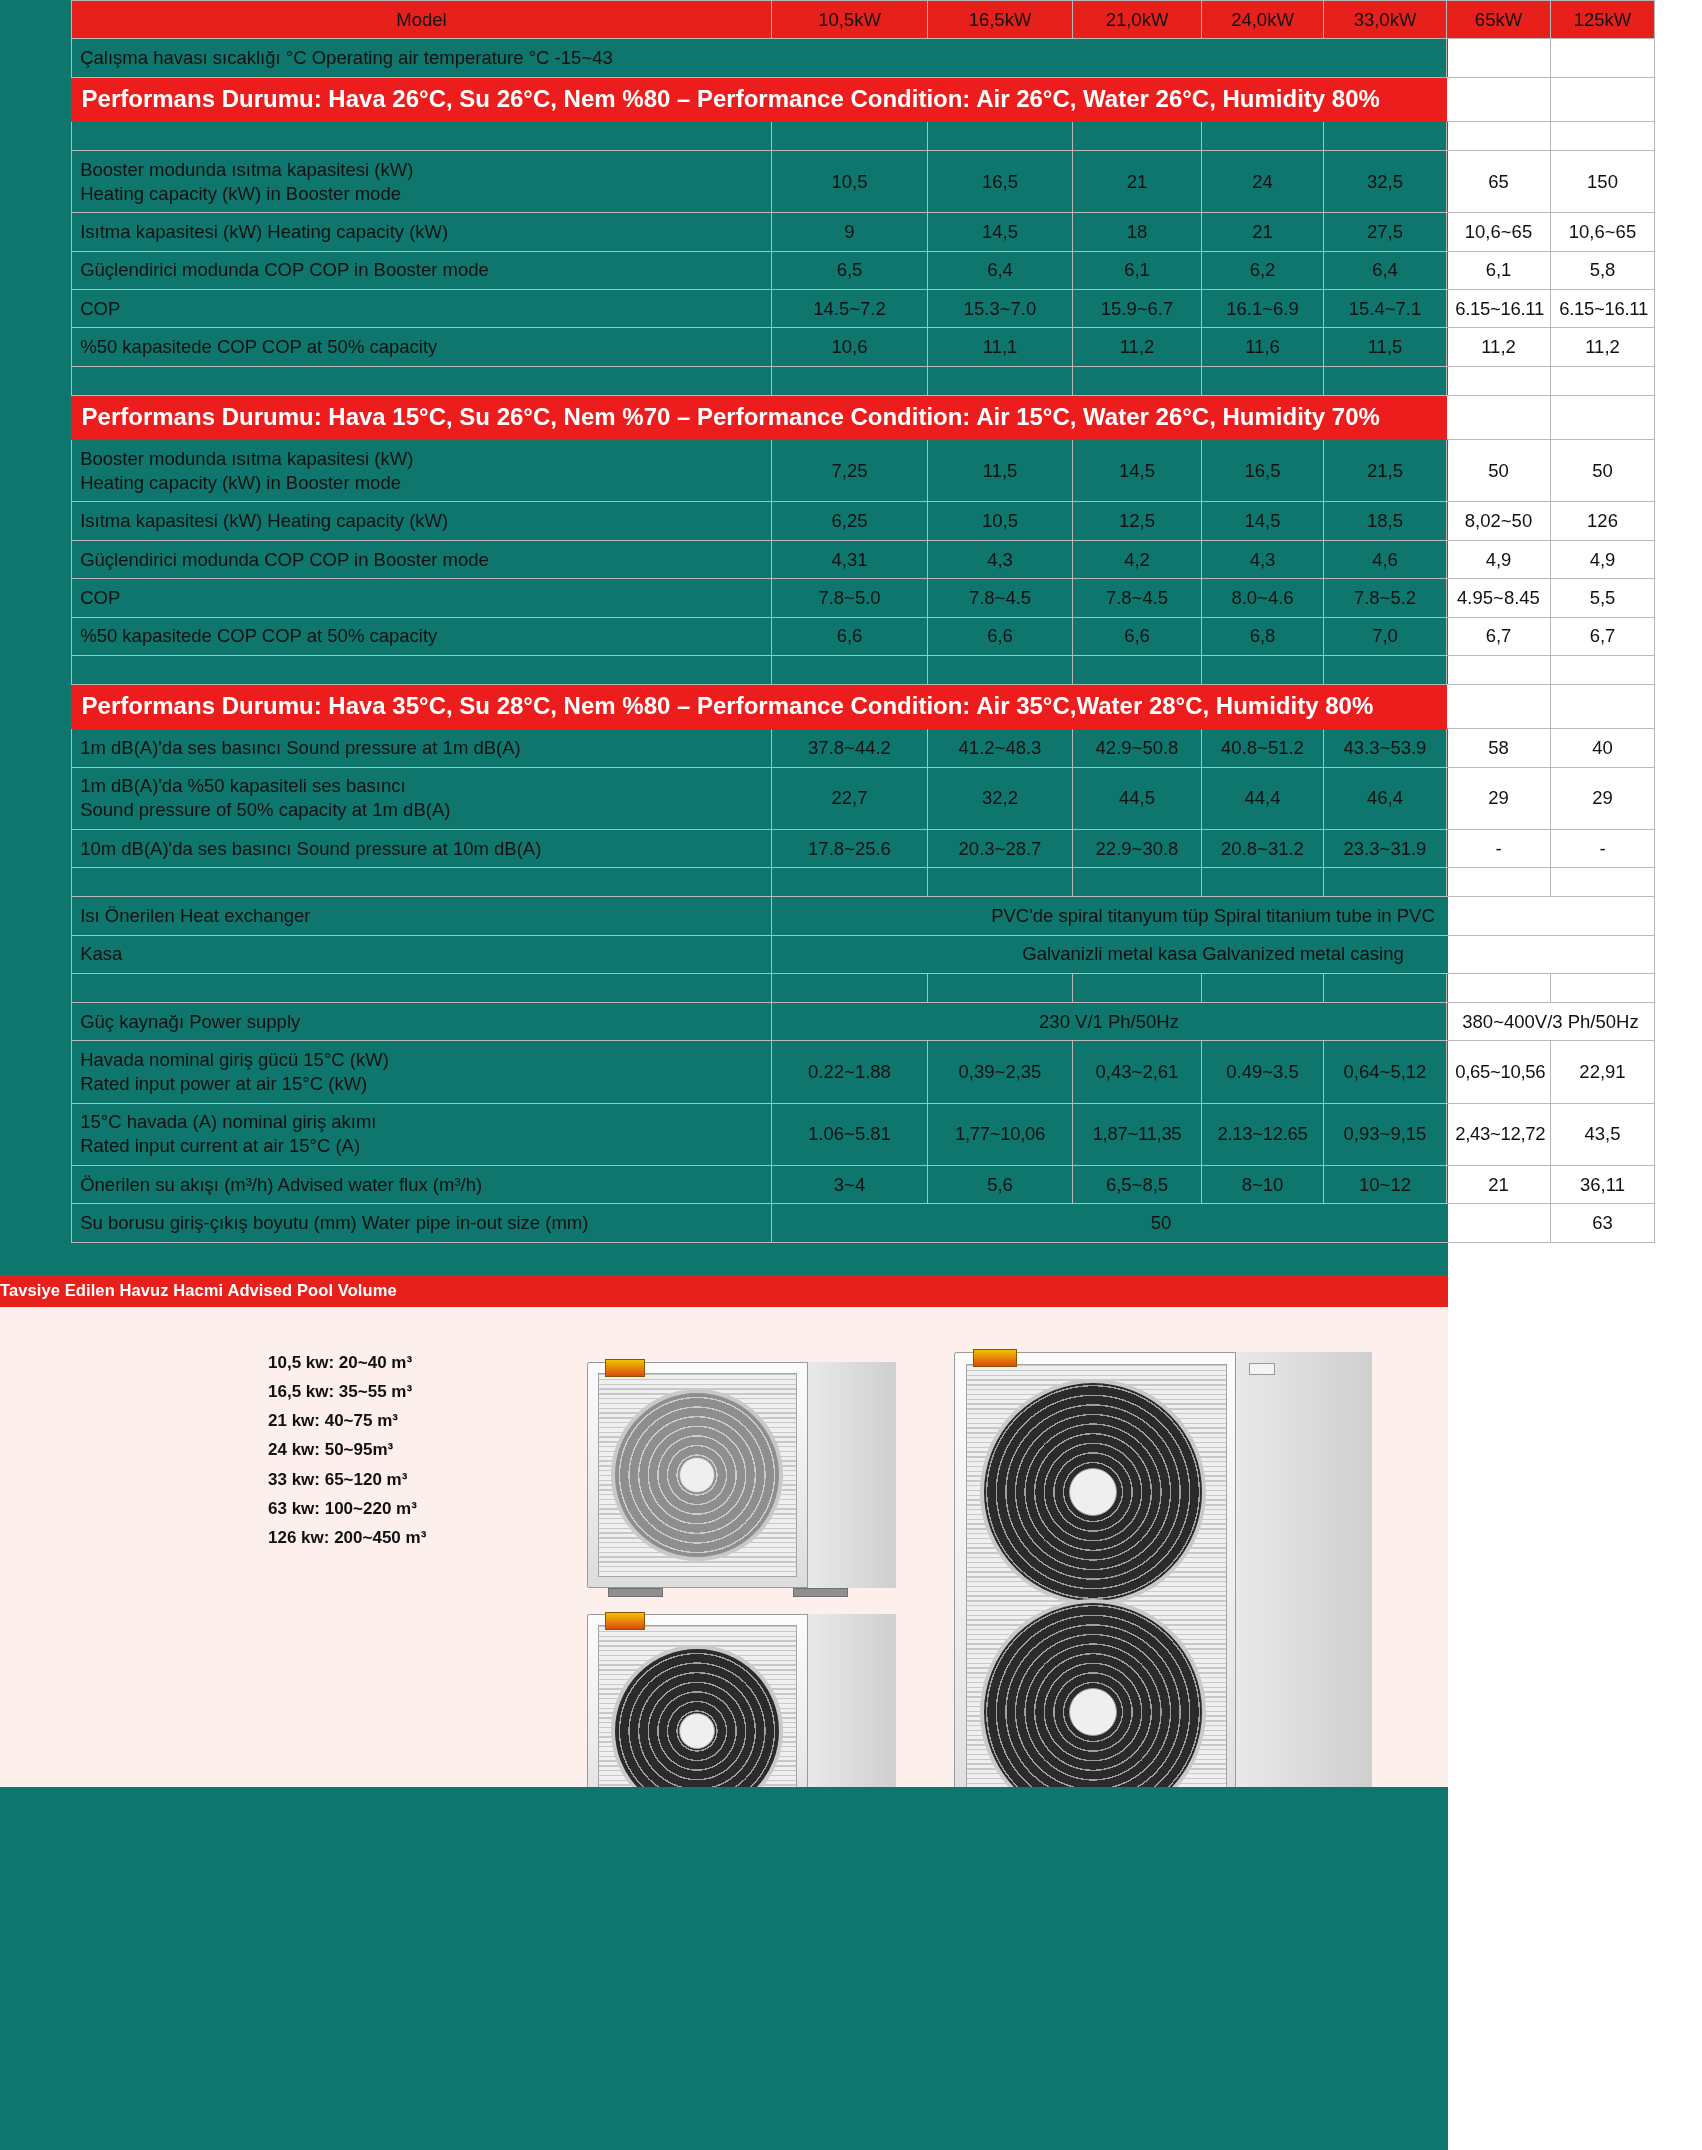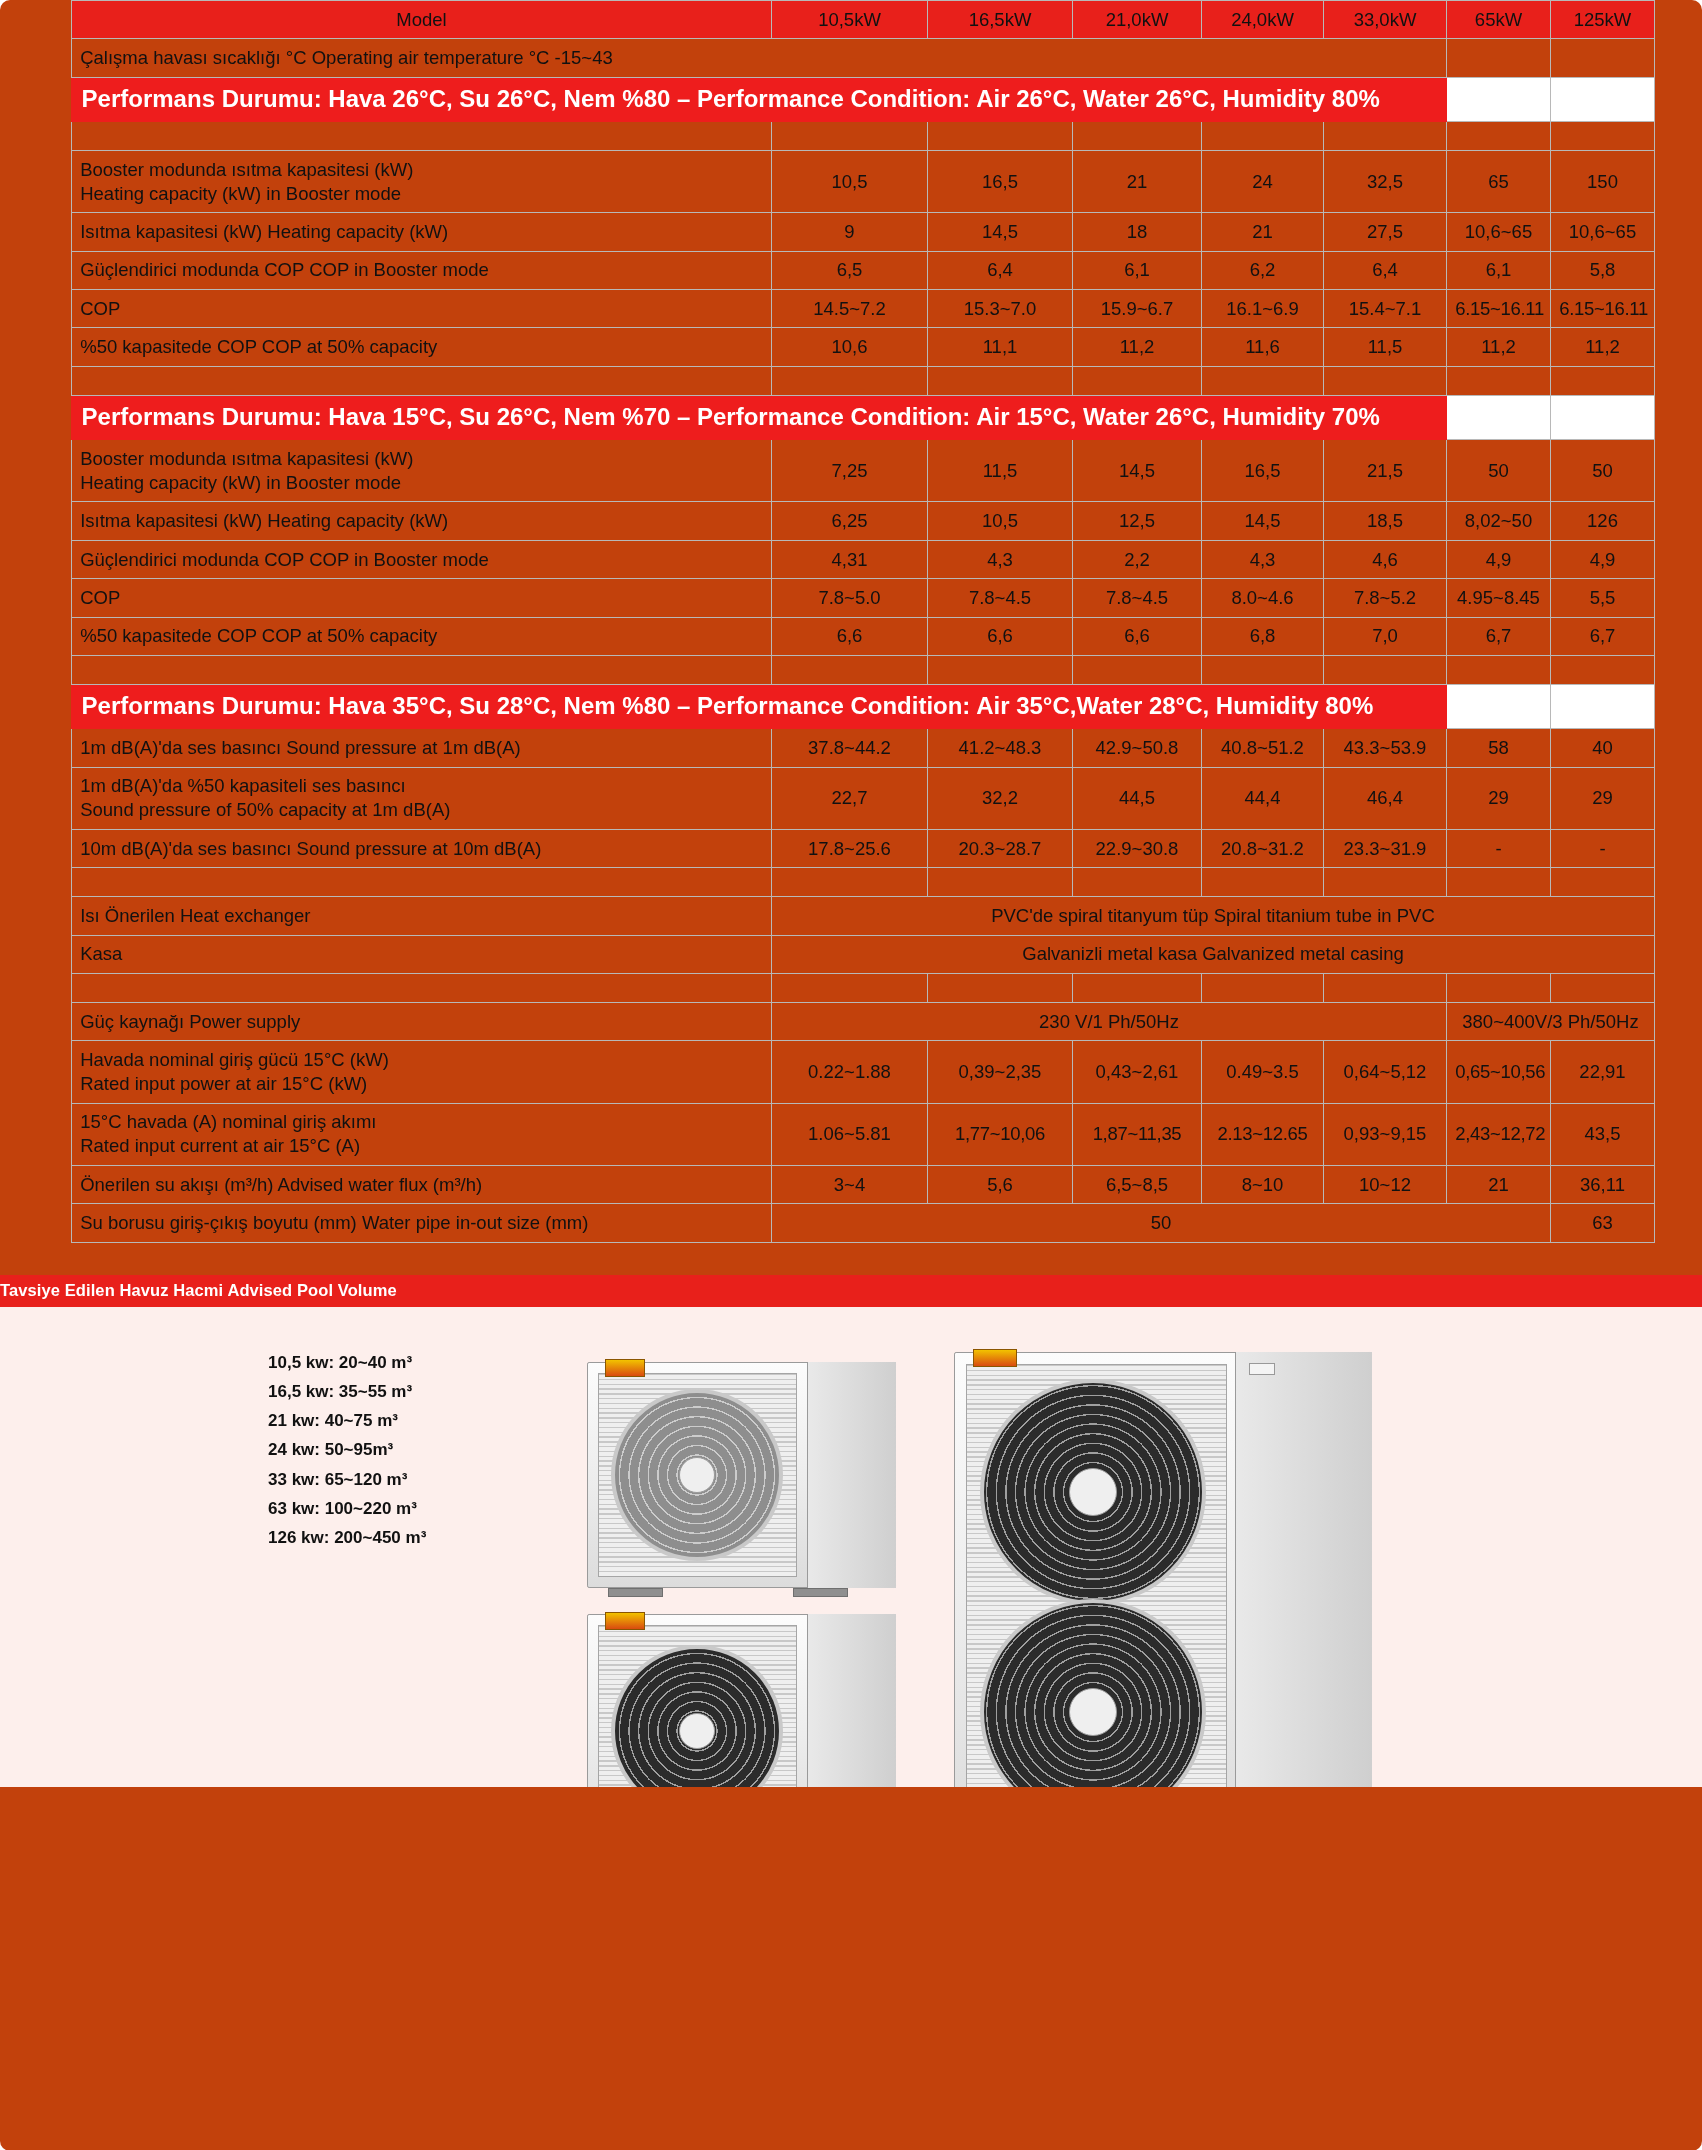--- a/index.html
+++ b/index.html
@@ -2,25 +2,24 @@
 <html style="font-size:11px"><head>
 <meta charset="utf-8">
 <style>
   * { box-sizing: border-box; }
   html, body {
     margin: 0; padding: 0;
     background: #ffffff;
     font-family: "Liberation Sans", sans-serif;
   }
   .page {
-    width: 1702px;
+    width: 1448px;
     min-height: 2151px;
     position: relative;
-    background: #c2410c;
-    border-radius: 10px;
+    background: #0f766e;
   }
   
   .spec-wrap {
     padding: 0 0 0 0;
   }
   table.spec {
     border-collapse: collapse;
     width: 1544px;
     margin-left: 71px;
     margin-top: 0px;
@@ -305,21 +304,21 @@
             <td class="c-val">12,5</td>
             <td class="c-val">14,5</td>
             <td class="c-val">18,5</td>
             <td class="c-val">8,02~50</td>
             <td class="c-val">126</td>
           </tr>
           <tr>
             <td class="c-label two-line">Güçlendirici modunda COP COP in Booster mode</td>
             <td class="c-val">4,31</td>
             <td class="c-val">4,3</td>
-            <td class="c-val">2,2</td>
+            <td class="c-val">4,2</td>
             <td class="c-val">4,3</td>
             <td class="c-val">4,6</td>
             <td class="c-val">4,9</td>
             <td class="c-val">4,9</td>
           </tr>
           <tr>
             <td class="c-label two-line">COP</td>
             <td class="c-val">7.8~5.0</td>
             <td class="c-val">7.8~4.5</td>
             <td class="c-val">7.8~4.5</td>

